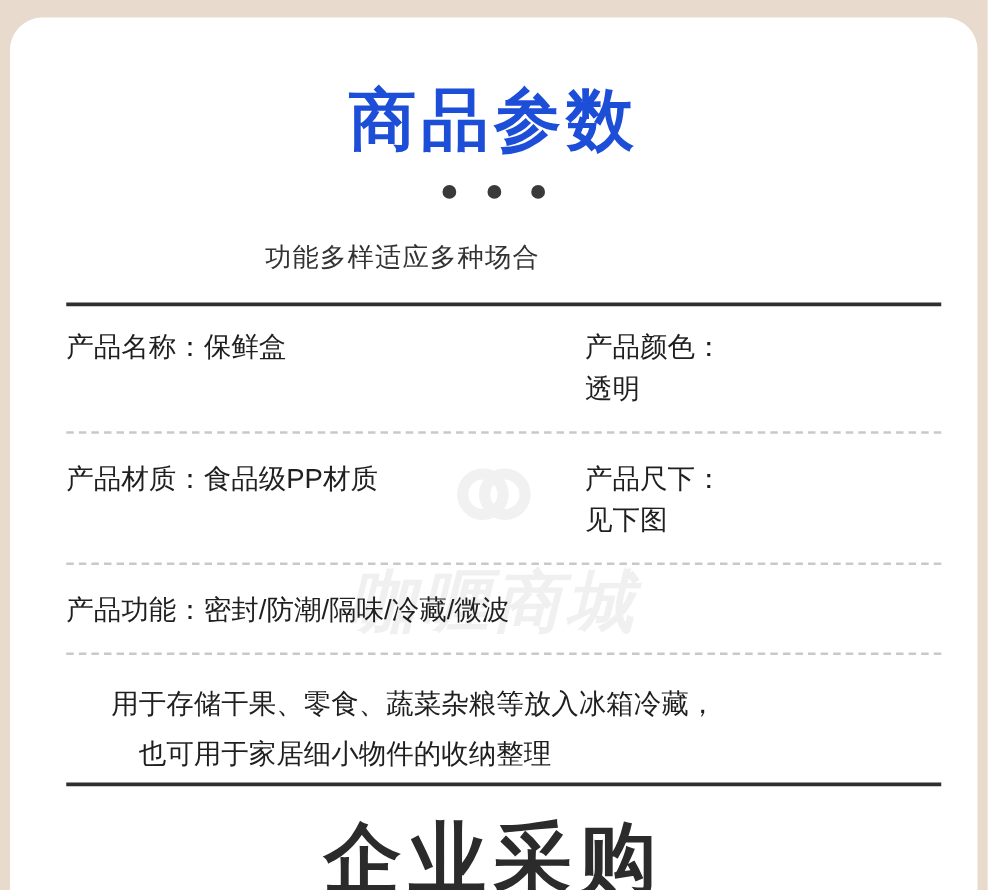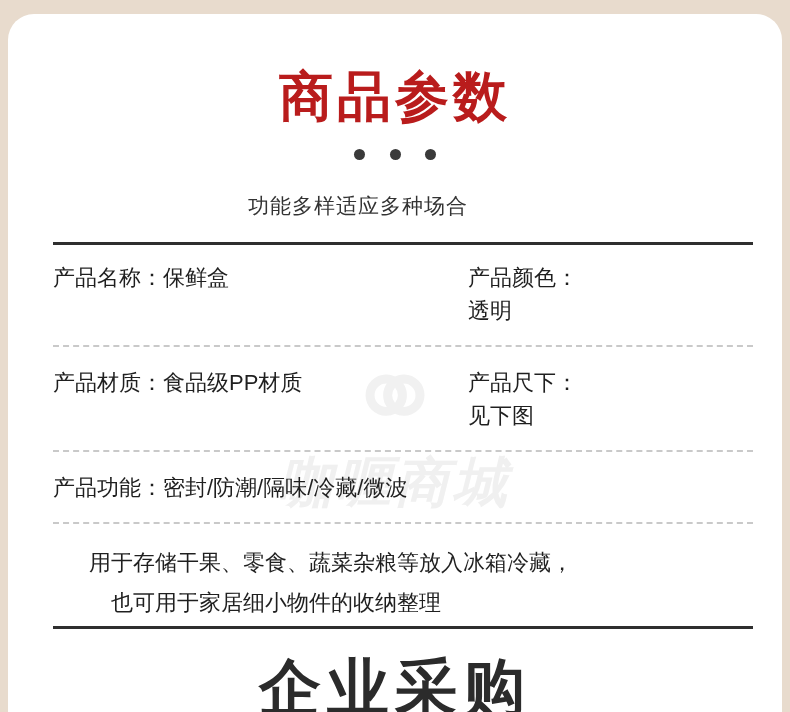--- a/index.html
+++ b/index.html
@@ -62,21 +62,21 @@
   }
   .title {
     position: absolute;
     left: 0;
     top: 50px;
     width: 774px;
     text-align: center;
     font-size: 54px;
     line-height: 64px;
     font-weight: bold;
-    color: #b91c1c;
+    color: #1d4ed8;
     letter-spacing: 4px;
   }
   .dots {
     position: absolute;
     left: 0;
     top: 132px;
     width: 774px;
     text-align: center;
   }
   .dots .dot {
@@ -89,21 +89,20 @@
   }
   .subtitle {
     position: absolute;
     left: 0;
     top: 178px;
     width: 628px;
     text-align: center;
     font-size: 21px;
     color: #333333;
     letter-spacing: 1px;
-    margin-left: 36px;
   }
   .rule {
     position: absolute;
     left: 45px;
     width: 700px;
     height: 3px;
     background: #2f2f2f;
   }
   .rule-top { top: 228px; }
   .rule-bottom { top: 612px; }

